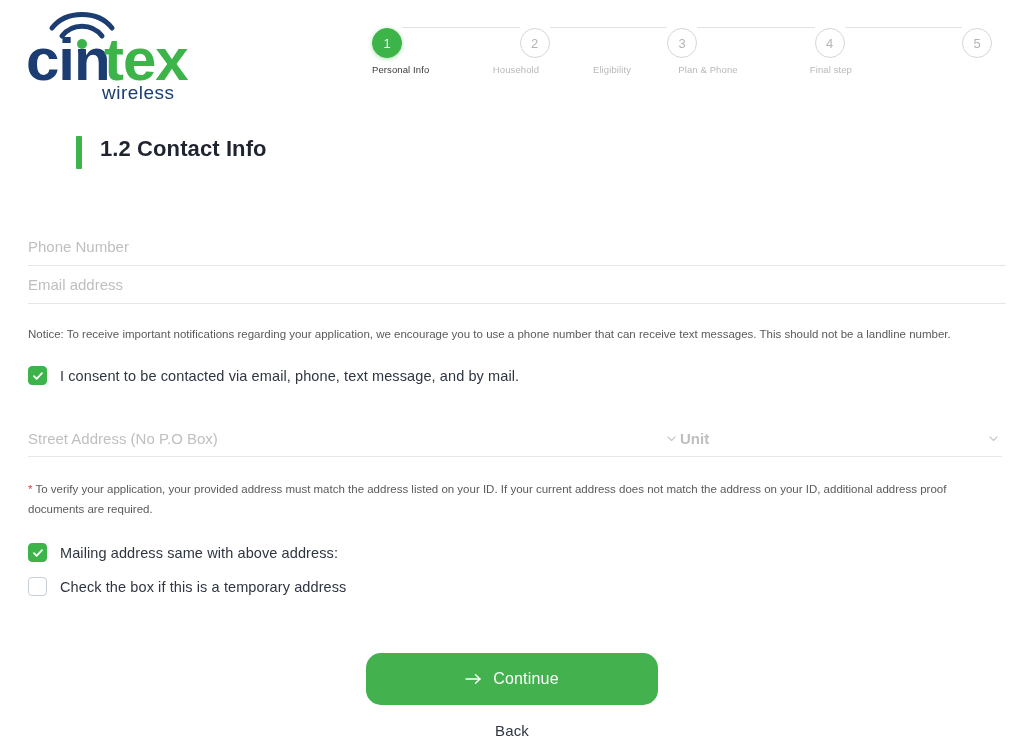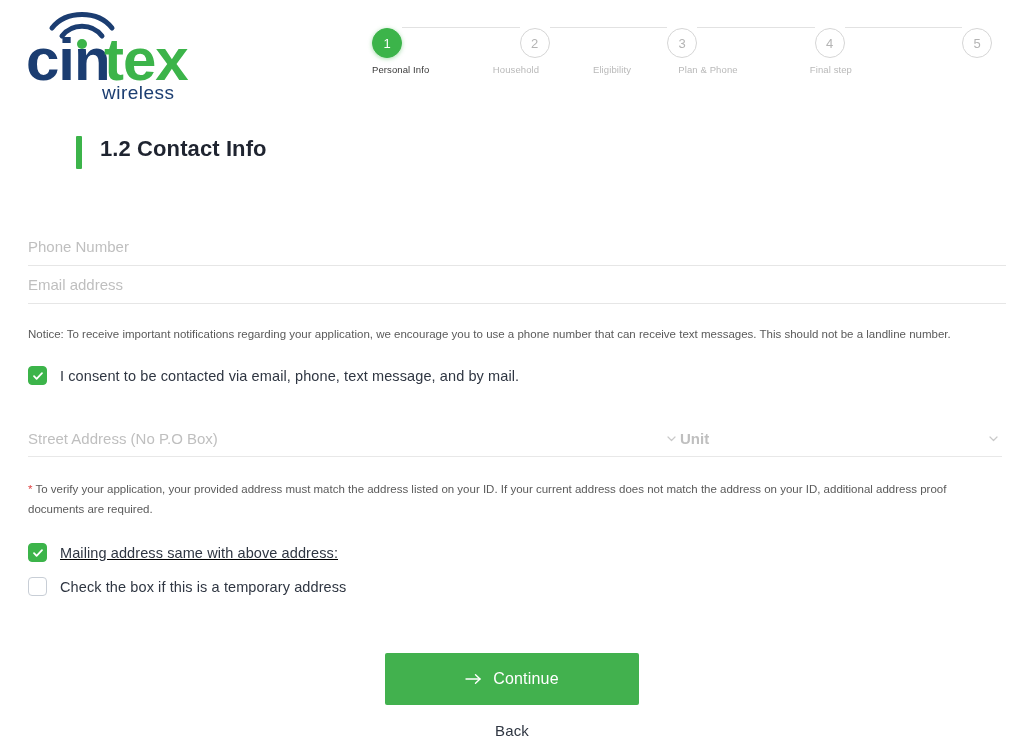--- a/index.html
+++ b/index.html
@@ -231,39 +231,39 @@
 
   .addr-note {
     margin-top: 22px;
     font-size: 11.5px;
     line-height: 20px;
     color: #5a5a5a;
     width: 960px;
   }
   .addr-note .ast { color: #e04646; }
 
-  .mailing-row { margin-top: 24px; text-decoration: underline; }
+  .mailing-row { margin-top: 24px; }
   .temp-row { margin-top: 15px; }
 
   
   .actions {
     position: absolute;
     left: 0;
     top: 653px;
     width: 1024px;
     display: flex;
     flex-direction: column;
     align-items: center;
   }
   .continue-btn {
-    width: 254px;
+    width: 292px;
     height: 52px;
     background: #42b14e;
     border: 0;
-    border-radius: 2px;
+    border-radius: 15px;
     color: #ffffff;
     font-size: 16px;
     font-family: "Liberation Sans", sans-serif;
     display: flex;
     align-items: center;
     justify-content: center;
     cursor: pointer;
     letter-spacing: 0.2px;
   }
   .continue-btn .arrow {

